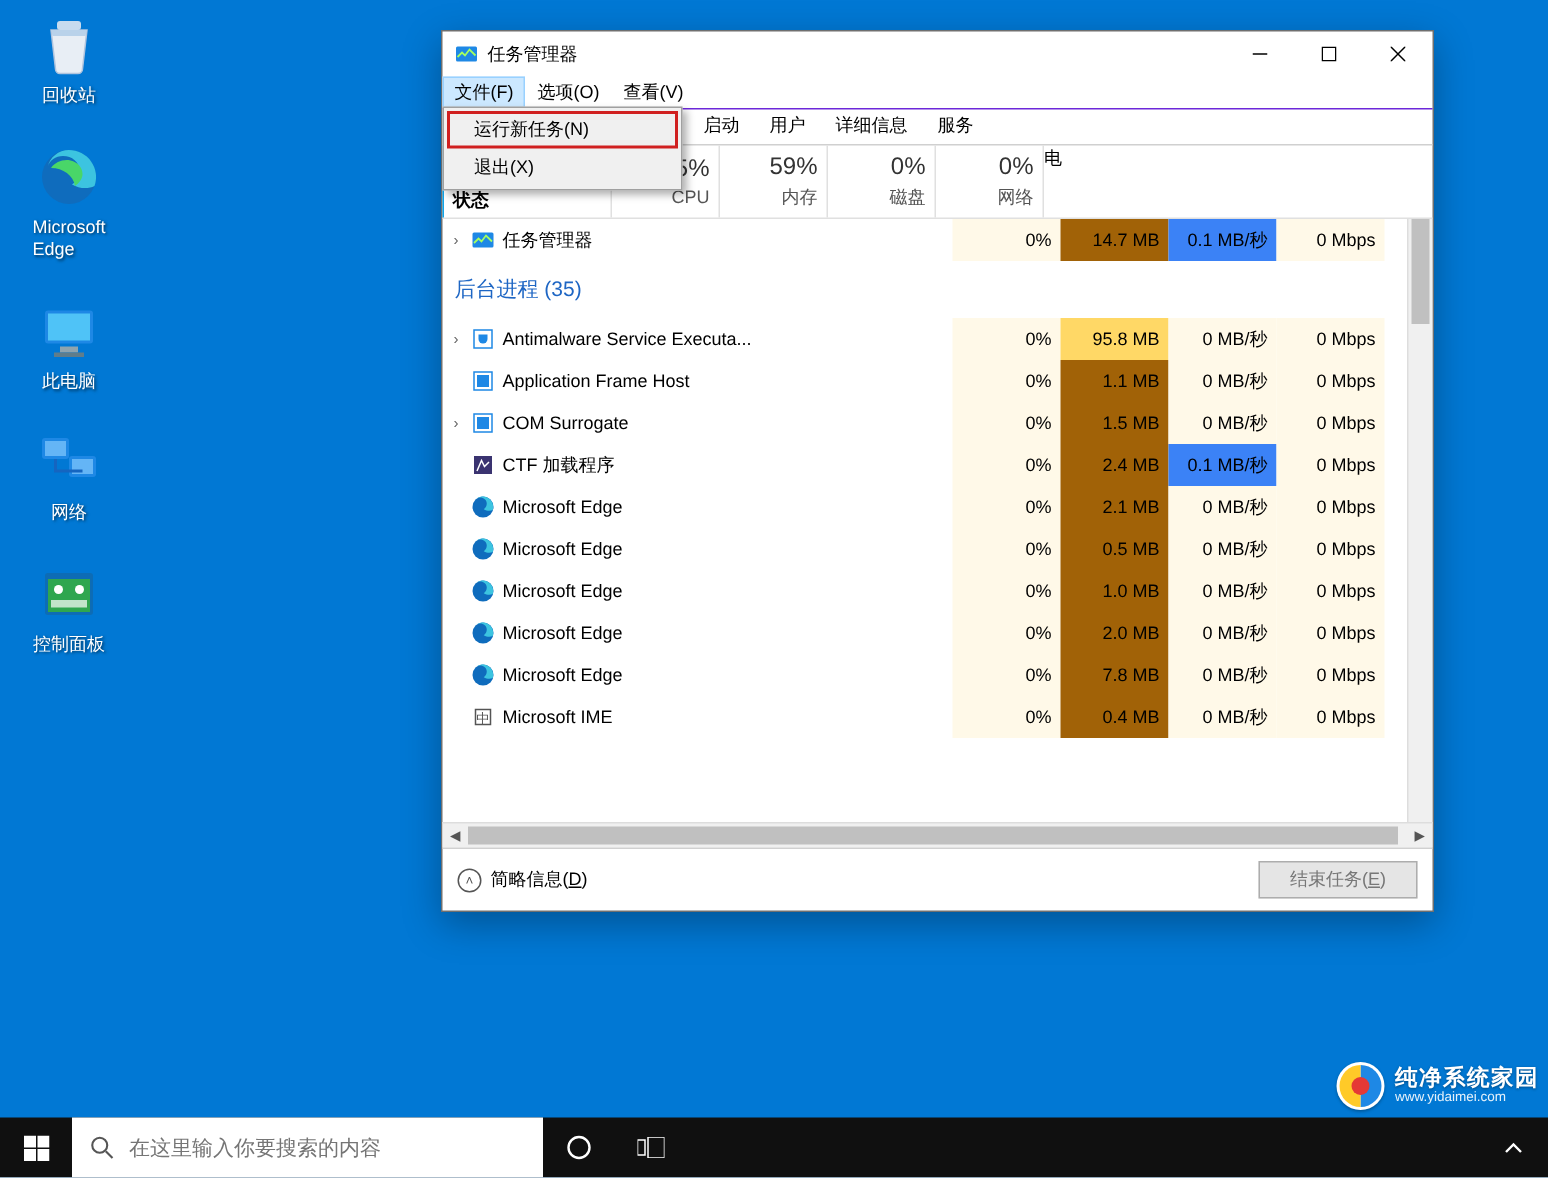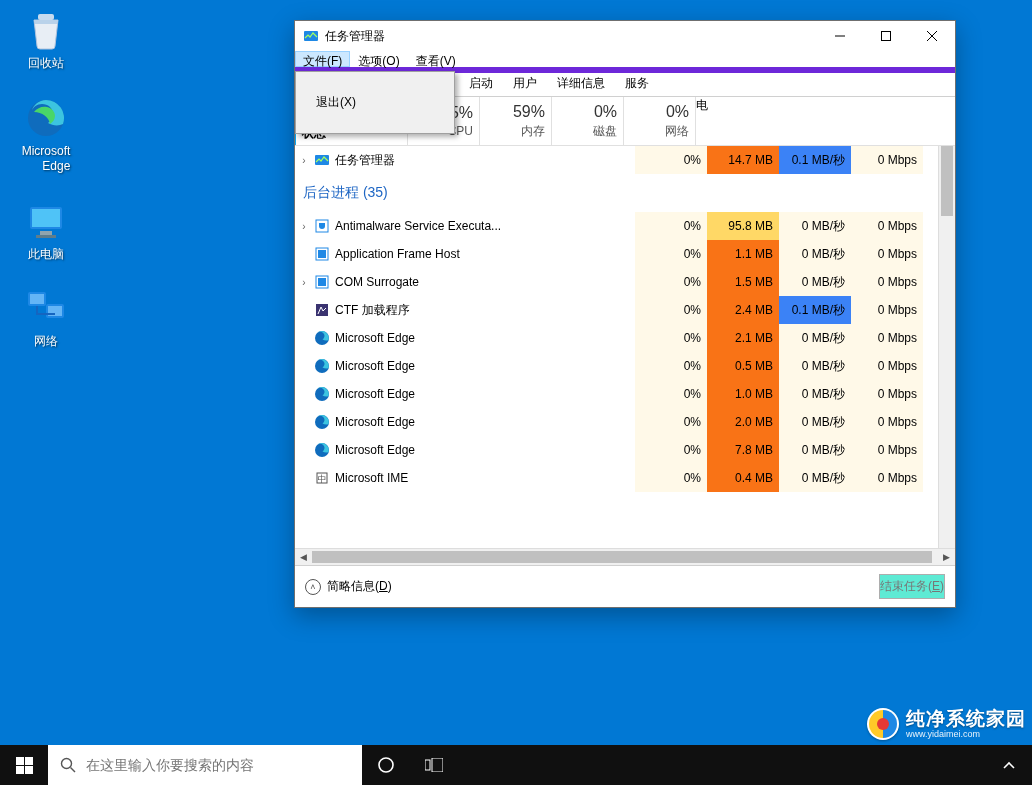--- a/index.html
+++ b/index.html
@@ -1,43 +1,43 @@
 <!DOCTYPE html>
 <html><head>
 <meta charset="utf-8">
 <style>
 * { box-sizing: border-box; margin: 0; padding: 0; font-family: "Microsoft YaHei", "Segoe UI", sans-serif; }
 html, body { width: 1032px; height: 785px; overflow: hidden; }
 .desktop { width: 1032px; height: 785px; background: linear-gradient(180deg, #0178d4 0%, #0178d4 100%); position: relative; }
 .desktop-icons { position: absolute; top: 8px; left: 8px; display: flex; flex-direction: column; gap: 24px; }
 .desktop-icon { width: 76px; display: flex; flex-direction: column; align-items: center; gap: 4px; cursor: pointer; }
 .desktop-icon .icon-img { width: 44px; height: 44px; display: flex; align-items: center; justify-content: center; }
-.desktop-icon .label { color: #fff; font-size: 12px; text-align: right; text-shadow: 1px 1px 2px rgba(0,0,0,0.6); line-height: 1.3; }
+.desktop-icon .label { color: #fff; font-size: 12px; text-align: left; text-shadow: 1px 1px 2px rgba(0,0,0,0.6); line-height: 1.3; }
 
 .taskbar { position: absolute; bottom: 0; left: 0; right: 0; height: 40px; background: #101010; display: flex; align-items: stretch; }
 .taskbar .start { width: 48px; display: flex; align-items: center; justify-content: center; }
 .taskbar .search { flex: 0 0 314px; background: #fff; display: flex; align-items: center; padding: 0 12px; gap: 10px; }
 .taskbar .search input { border: none; outline: none; font-size: 14px; flex: 1; color: #333; }
 .taskbar .tb-button { width: 48px; display: flex; align-items: center; justify-content: center; }
 .taskbar .spacer { flex: 1; }
 .taskbar .tray { display: flex; align-items: center; padding-right: 6px; gap: 6px; }
 
 .window { position: absolute; top: 20px; left: 294px; width: 662px; height: 588px; background: #fff; border: 1px solid #6f6f6f; box-shadow: 0 8px 24px rgba(0,0,0,0.3); display: flex; flex-direction: column; }
 .titlebar { height: 30px; display: flex; align-items: center; padding-left: 8px; }
 .titlebar .app-icon { width: 16px; height: 16px; margin-right: 6px; }
 .titlebar .title { font-size: 12px; flex: 1; }
 .titlebar .win-controls { display: flex; }
 .titlebar .wc { width: 46px; height: 30px; display: flex; align-items: center; justify-content: center; font-size: 10px; font-family: "Segoe MDL2 Assets", sans-serif; }
 
-.menubar { height: 22px; border-bottom: 6px solid #6d28d9; display: flex; font-size: 12px; position: relative; }
+.menubar { height: 22px; border-bottom: 1px solid #6d28d9; display: flex; font-size: 12px; position: relative; }
 .menubar .menu-item { padding: 2px 8px; cursor: default; }
 .menubar .menu-item.open { background: #cce8ff; border: 1px solid #99d1ff; padding: 1px 7px; }
 
 .dropdown { position: absolute; top: 20px; left: 0; width: 160px; background: #f0f0f0; border: 1px solid #a0a0a0; box-shadow: 3px 3px 5px rgba(0,0,0,0.3); z-index: 10; font-size: 12px; padding: 2px; }
-.dropdown .dd-item { padding: 20px 18px; cursor: default; }
+.dropdown .dd-item { padding: 4px 18px; cursor: default; }
 .dropdown .dd-item.highlighted { border: 2px solid #d02020; padding: 2px 16px; }
 
 .tabrow { height: 24px; border-bottom: 1px solid #d0d0d0; display: flex; font-size: 12px; }
 .tabrow .tab { padding: 2px 10px; }
 
 .headers { height: 49px; display: flex; border-bottom: 1px solid #e0e0e0; font-size: 12px; position: relative; }
 .headers .col-name { width: 228px; padding: 28px 6px 4px 6px; }
 .headers .col-status { width: 112px; padding: 28px 6px 4px 6px; border-left: 1px solid #0ea5e9; font-weight: bold; }
 .headers .metric { width: 72px; border-left: 1px solid #e0e0e0; text-align: right; padding: 2px 6px; display: flex; flex-direction: column; justify-content: center; gap: 2px; }
 .headers .metric .pct { font-size: 16px; color: #333; }
@@ -47,43 +47,43 @@
 .body-area { flex: 1; overflow: hidden; display: flex; }
 .table-body { flex: 1; overflow-y: auto; font-size: 12px; }
 .group-header { color: #1e66c4; font-size: 14px; padding: 10px 8px; }
 .row { height: 28px; display: flex; align-items: center; }
 .row .exp { width: 18px; text-align: center; color: #666; font-size: 10px; }
 .row .pi { width: 18px; display: flex; align-items: center; justify-content: center; }
 .row .pname { width: 192px; padding-left: 4px; overflow: hidden; white-space: nowrap; text-overflow: ellipsis; }
 .row .pstatus { width: 112px; }
 .row .cell { width: 72px; text-align: right; padding-right: 6px; height: 100%; display: flex; align-items: center; justify-content: flex-end; font-size: 12px; }
 .heat0 { background: #fff9e8; }
-.heat1 { background: #f97316; }
+.heat1 { background: #a16207; }
 .heat2 { background: #3b82f6; }
 .heat3 { background: #ffd866; }
 
 .vscroll { width: 17px; background: #f0f0f0; border-left: 1px solid #ddd; position: relative; }
 .vscroll .thumb { position: absolute; top: 0; left: 2px; right: 2px; height: 70px; background: #c0c0c0; }
 
 .hscroll { height: 17px; background: #f0f0f0; border-top: 1px solid #ddd; display: flex; align-items: center; }
 .hscroll .hbtn { width: 17px; height: 17px; display:flex; align-items:center; justify-content:center; font-size:9px; color:#555;}
 .hscroll .htrack { flex: 1; position: relative; height: 100%; }
 .hscroll .hthumb { position: absolute; top: 2px; bottom: 2px; left: 0; width: 620px; background: #c0c0c0; }
 
 .footer { height: 42px; border-top: 1px solid #d0d0d0; display: flex; align-items: center; padding: 0 10px; font-size: 12px; }
 .footer .fl { display: flex; align-items: center; gap: 6px; cursor: pointer; }
 .footer .fl .circ { width: 16px; height: 16px; border: 1.5px solid #555; border-radius: 50%; display: inline-flex; align-items:center; justify-content:center; font-size:9px; color:#555;}
 .footer .spacer2 { flex: 1; }
-.footer .end-task { padding: 3px 0; background: #5eead4; border: 1px solid #adadad; color: #777; font-size: 12px; }
+.footer .end-task { padding: 3px 20px; background: #e5e5e5; border: 1px solid #adadad; color: #777; font-size: 12px; }
 .underline-access { text-decoration: underline; }
 
 .watermark { position: absolute; right: 6px; bottom: 44px; display: flex; align-items: center; gap: 6px; }
 .watermark svg { filter: drop-shadow(0 1px 1px rgba(0,0,0,0.3)); }
 .watermark .wm-text { color:#fff; text-align:left; line-height:1.1; }
-.watermark .wm-title { font-size: 19px; font-weight: bold; letter-spacing: 1px; text-shadow: 0 1px 2px rgba(0,0,0,0.4);}
+.watermark .wm-title { font-size: 15px; font-weight: bold; letter-spacing: 1px; text-shadow: 0 1px 2px rgba(0,0,0,0.4);}
 .watermark .wm-url { font-size: 9px; opacity: 0.9; }
 </style>
 </head>
 <body>
 
 <div class="desktop">
 
   <div class="desktop-icons">
     <div class="desktop-icon">
       <span class="icon-img">
@@ -122,20 +122,32 @@
         <svg width="44" height="44" viewBox="0 0 44 44">
             <rect x="4" y="6" width="18" height="14" rx="2" fill="#1e88e5"></rect>
             <rect x="6" y="8" width="14" height="10" fill="#64b5f6"></rect>
             <rect x="22" y="18" width="18" height="14" rx="2" fill="#1e88e5"></rect>
             <rect x="24" y="20" width="14" height="10" fill="#64b5f6"></rect>
             <path d="M13 20 v8 h18" stroke="#1565c0" stroke-width="2" fill="none"></path>
           </svg>
       </span>
       <span class="label">网络</span>
     </div>
+    <div class="desktop-icon">
+      <span class="icon-img">
+        <svg width="44" height="44" viewBox="0 0 44 44">
+            <rect x="6" y="8" width="32" height="28" rx="2" fill="#0d6cb5"></rect>
+            <rect x="8" y="12" width="28" height="22" fill="#2fa64f"></rect>
+            <circle cx="15" cy="19" r="3" fill="#fff"></circle>
+            <circle cx="29" cy="19" r="3" fill="#fff"></circle>
+            <rect x="10" y="26" width="24" height="5" fill="#fff" opacity="0.7"></rect>
+          </svg>
+      </span>
+      <span class="label">控制面板</span>
+    </div>
   </div>
 
   <div class="window">
     <div class="titlebar">
       <span class="app-icon">
         <svg width="16" height="16" viewBox="0 0 16 16">
             <rect x="1" y="3" width="14" height="10" rx="1" fill="#1e88e5"></rect>
             <path d="M2 10 l3 -3 l2 2 l3 -4 l4 4" stroke="#a4ff60" stroke-width="1.2" fill="none"></path>
           </svg>
       </span>
@@ -158,20 +170,21 @@
             </svg>
           </div>
       </div>
     </div>
 
     <div class="menubar">
       <div class="menu-item open">文件(F)</div>
       <div class="menu-item">选项(O)</div>
       <div class="menu-item">查看(V)</div>
       <div class="dropdown">
+        <div class="dd-item highlighted">运行新任务(N)</div>
         <div class="dd-item">退出(X)</div>
       </div>
     </div>
 
     <div class="tabrow">
       <div style="width:164px;"></div>
       <div class="tab">启动</div>
       <div class="tab">用户</div>
       <div class="tab">详细信息</div>
       <div class="tab">服务</div>

